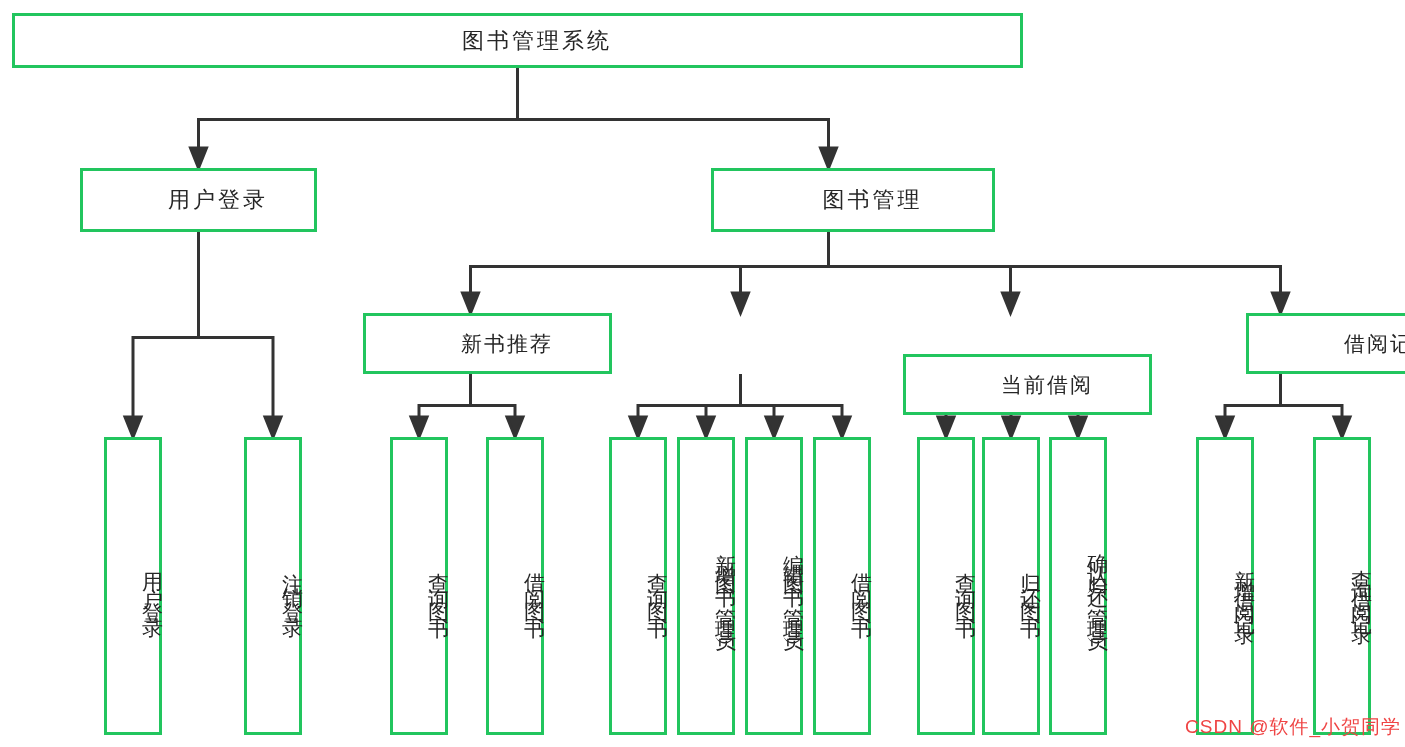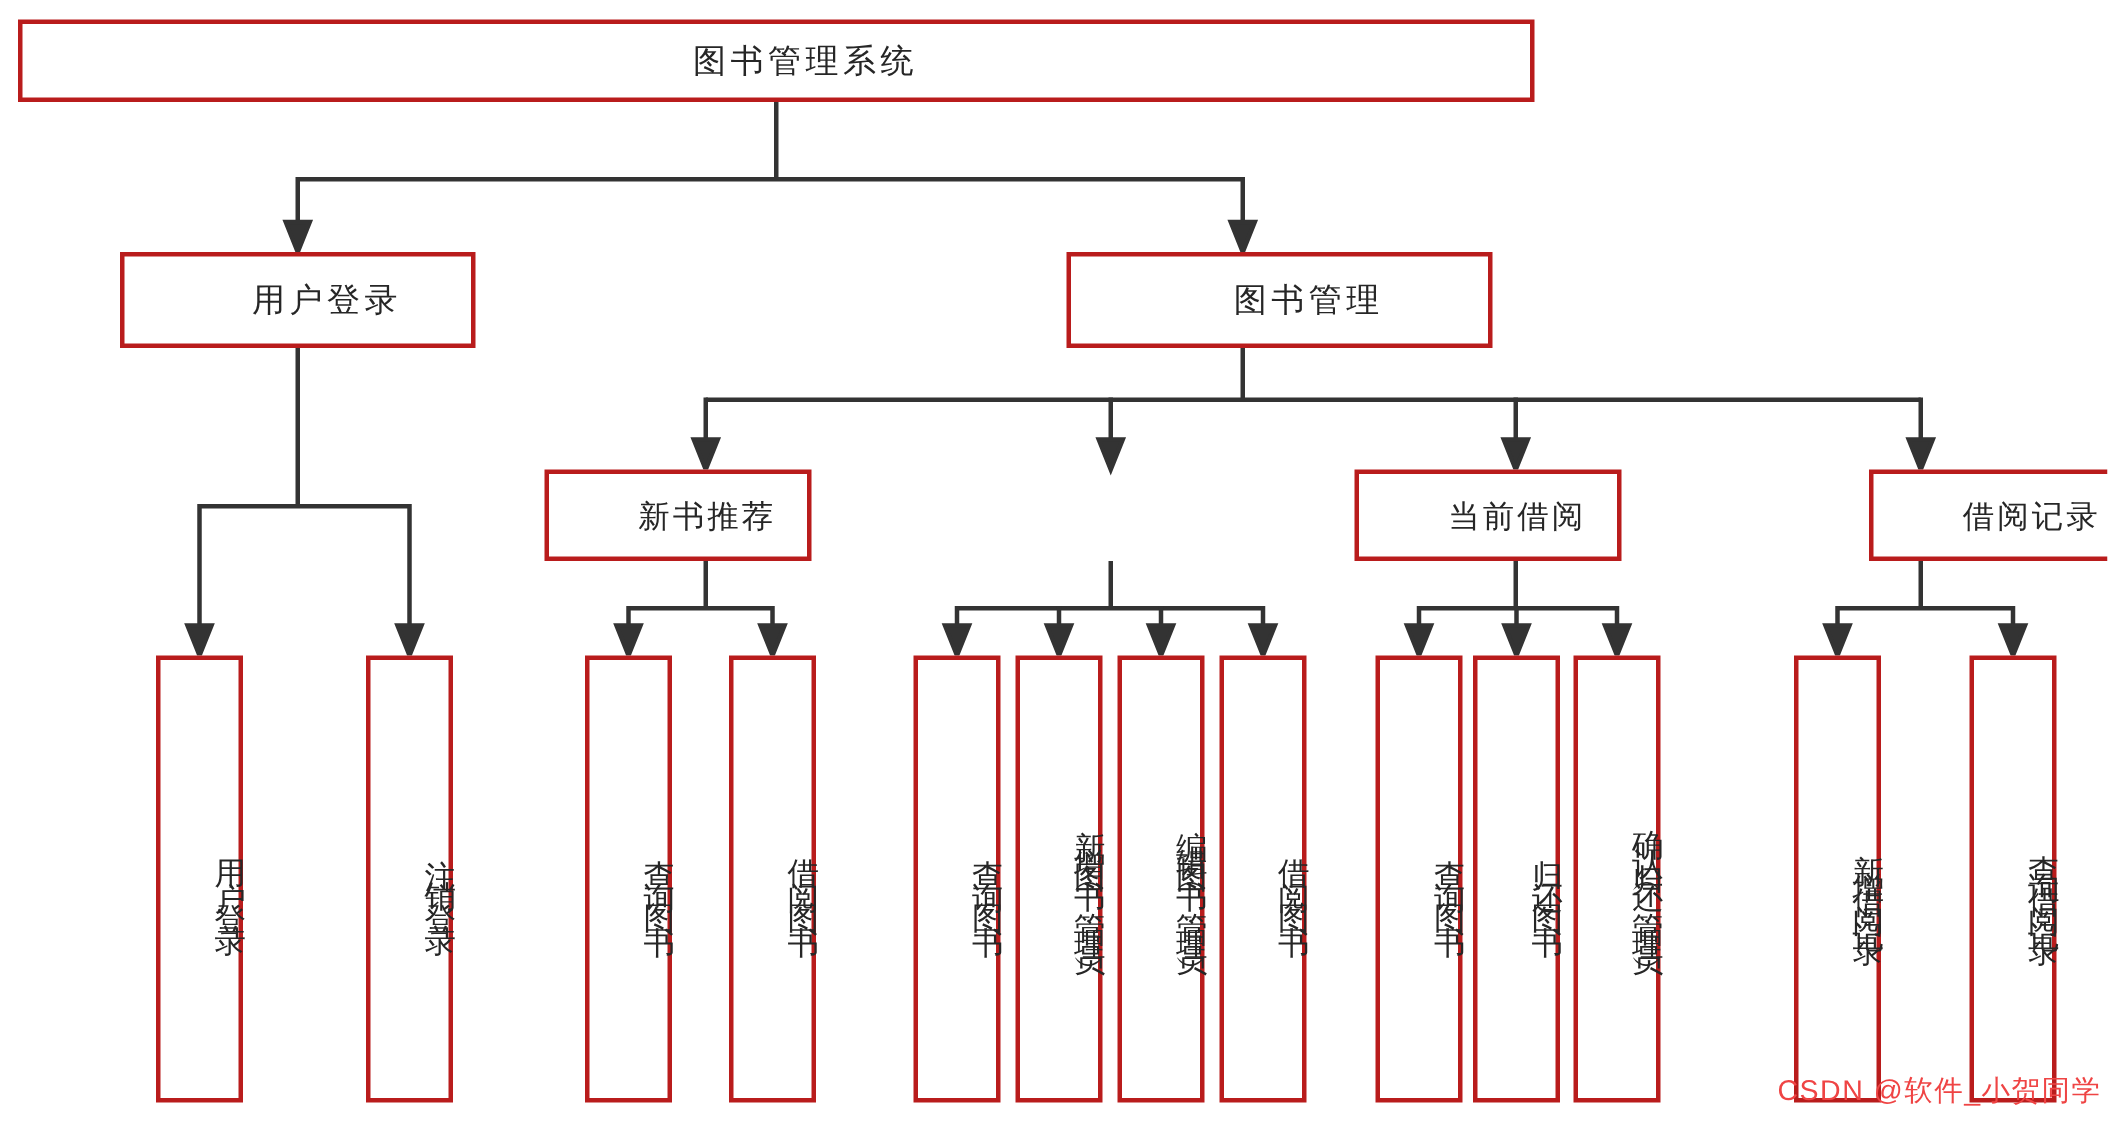--- a/index.html
+++ b/index.html
@@ -19,44 +19,44 @@
     position: absolute;
     left: 0;
     top: 0;
     width: 1405px;
     height: 747px;
   }
   .box {
     position: absolute;
     box-sizing: border-box;
     background: #ffffff;
-    border: 3px solid #b91c1c;
+    border: 3px solid #22c55e;
     display: flex;
     align-items: center;
     justify-content: center;
     color: #262626;
     padding-left: 39px;
   }
   .box.root {
     left: 12px; top: 13px; width: 1011px; height: 55px;
     font-size: 22px; letter-spacing: 3px;
   }
   .box.lvl2 {
     top: 168px; height: 64px;
     font-size: 22px; letter-spacing: 3px;
   }
   .box.lvl2.user-login { left: 80px;  width: 237px; }
   .box.lvl2.book-mgmt  { left: 711px; width: 284px; }
   .box.lvl3 {
-    top: 313px; height: 61px; width: 178px;
+    top: 313px; height: 61px; width: 249px;
     font-size: 21px; letter-spacing: 2px;
   }
   .box.lvl3.new-books { left: 363px;  }
   .box.lvl3.borrow    { left: 633px;  }
-  .box.lvl3.current   { left: 903px;  }
+  .box.lvl3.current   { left: 903px; margin-top: 41px;  }
   .box.lvl3.records   { left: 1214px; margin-left: 32px; }
   .box.leaf {
     top: 437px; width: 58px; height: 298px;
   }
   .vtext {
     writing-mode: vertical-rl;
     text-orientation: mixed;
     font-size: 21px;
     color: #262626;
     white-space: nowrap;

